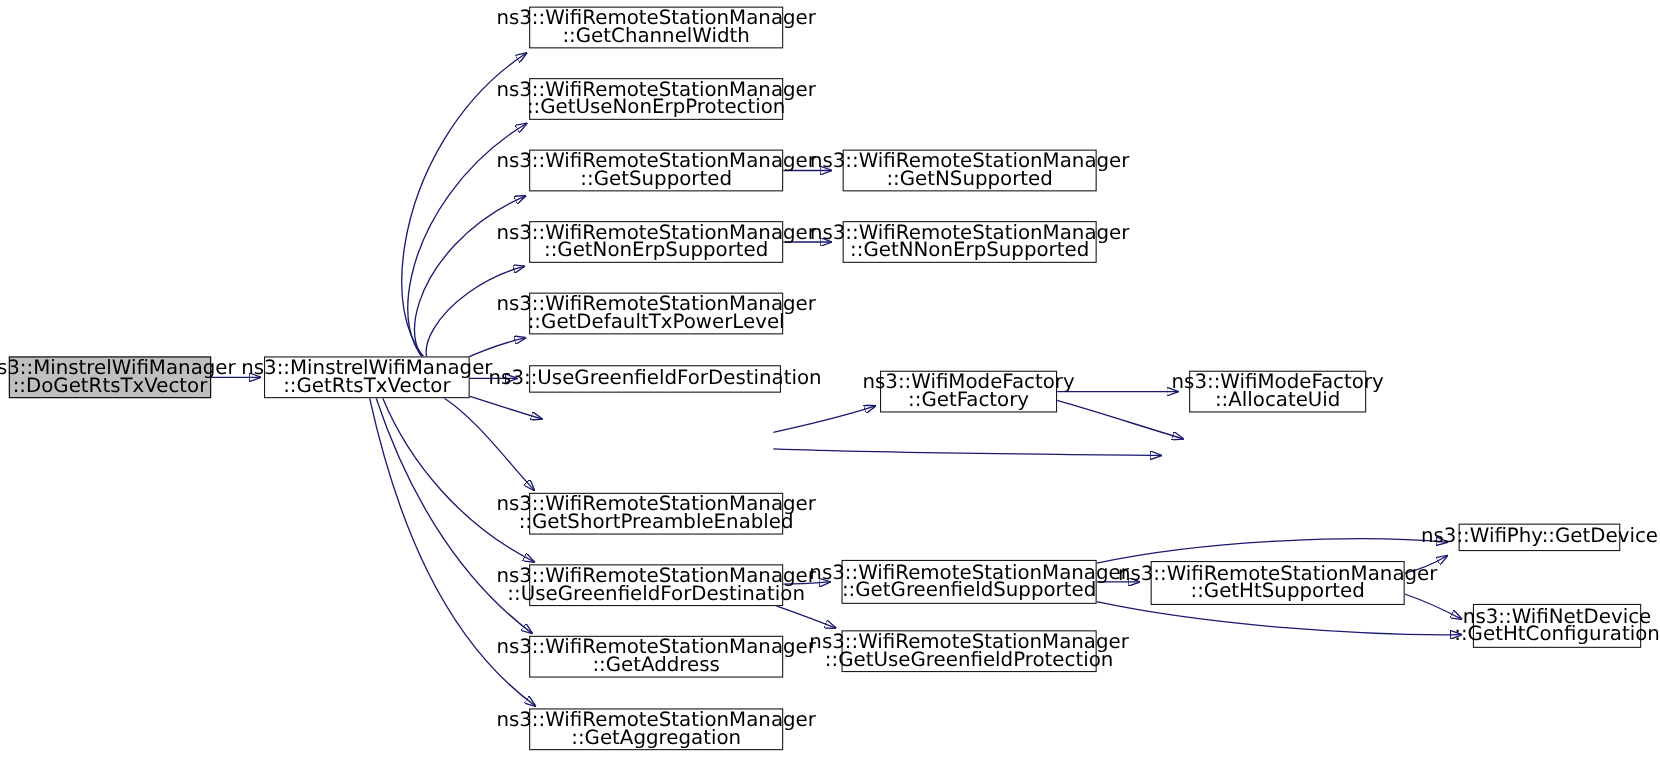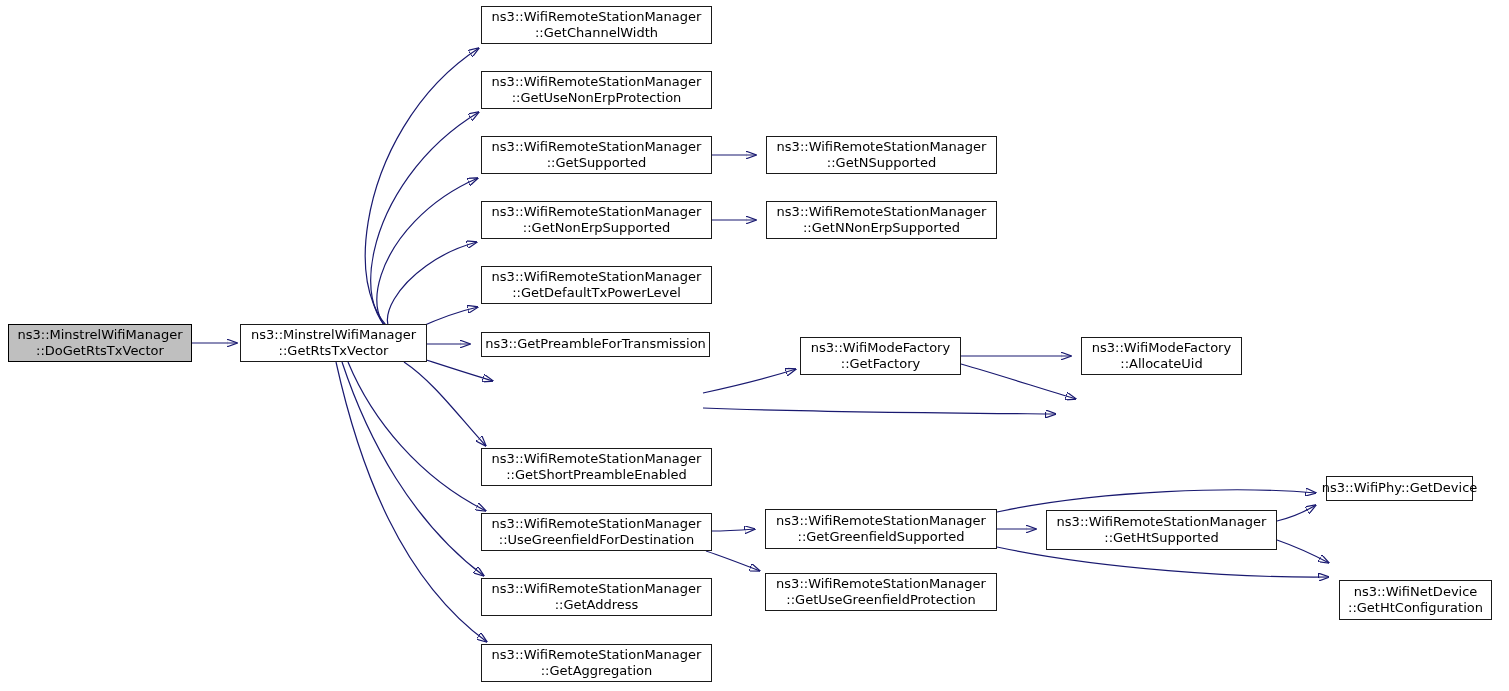--- a/index.html
+++ b/index.html
@@ -23,21 +23,21 @@
     z-index: 1;
   }
   .edge-layer path { fill: none; stroke: #191970; stroke-width: 1.2; }
   .node {
     position: absolute;
     z-index: 2;
     box-sizing: border-box;
     background: #ffffff;
     border: 1px solid #1a1a1a;
     color: #000000;
-    font-size: 13px;
+    font-size: 18px;
     line-height: 16.5px;
     text-align: center;
     white-space: pre-line;
     display: flex;
     align-items: center;
     justify-content: center;
     cursor: pointer;
   }
   .node.highlight {
     background: #bfbfbf;
@@ -90,21 +90,21 @@
   <div class="node" style="left:481px; top:6px; width:231px; height:38px;">ns3::WifiRemoteStationManager
 ::GetChannelWidth</div>
   <div class="node" style="left:481px; top:71px; width:231px; height:38px;">ns3::WifiRemoteStationManager
 ::GetUseNonErpProtection</div>
   <div class="node" style="left:481px; top:136px; width:231px; height:38px;">ns3::WifiRemoteStationManager
 ::GetSupported</div>
   <div class="node" style="left:481px; top:201px; width:231px; height:38px;">ns3::WifiRemoteStationManager
 ::GetNonErpSupported</div>
   <div class="node" style="left:481px; top:266px; width:231px; height:38px;">ns3::WifiRemoteStationManager
 ::GetDefaultTxPowerLevel</div>
-  <div class="node" style="left:481px; top:332px; width:229px; height:25px;">ns3::GetPreambleForTransmission</div>
+  <div class="node" style="left:481px; top:332px; width:229px; height:25px;">ns3::UseGreenfieldForDestination</div>
   <div class="node" style="left:481px; top:448px; width:231px; height:38px;">ns3::WifiRemoteStationManager
 ::GetShortPreambleEnabled</div>
   <div class="node" style="left:481px; top:513px; width:231px; height:38px;">ns3::WifiRemoteStationManager
 ::UseGreenfieldForDestination</div>
   <div class="node" style="left:481px; top:578px; width:231px; height:38px;">ns3::WifiRemoteStationManager
 ::GetAddress</div>
   <div class="node" style="left:481px; top:644px; width:231px; height:38px;">ns3::WifiRemoteStationManager
 ::GetAggregation</div>
 
   <div class="node" style="left:766px; top:136px; width:231px; height:38px;">ns3::WifiRemoteStationManager
@@ -117,16 +117,16 @@
 ::GetGreenfieldSupported</div>
   <div class="node" style="left:765px; top:573px; width:232px; height:38px;">ns3::WifiRemoteStationManager
 ::GetUseGreenfieldProtection</div>
 
   <div class="node" style="left:1081px; top:337px; width:161px; height:38px;">ns3::WifiModeFactory
 ::AllocateUid</div>
   <div class="node" style="left:1046px; top:510px; width:231px; height:40px;">ns3::WifiRemoteStationManager
 ::GetHtSupported</div>
 
   <div class="node" style="left:1326px; top:476px; width:147px; height:25px;">ns3::WifiPhy::GetDevice</div>
-  <div class="node" style="left:1339px; top:580px; width:153px; height:40px;text-align:center;">ns3::WifiNetDevice
+  <div class="node" style="left:1339px; top:549px; width:153px; height:40px;text-align:center;">ns3::WifiNetDevice
 ::GetHtConfiguration</div>
 
 </div>
 
 </body></html>

